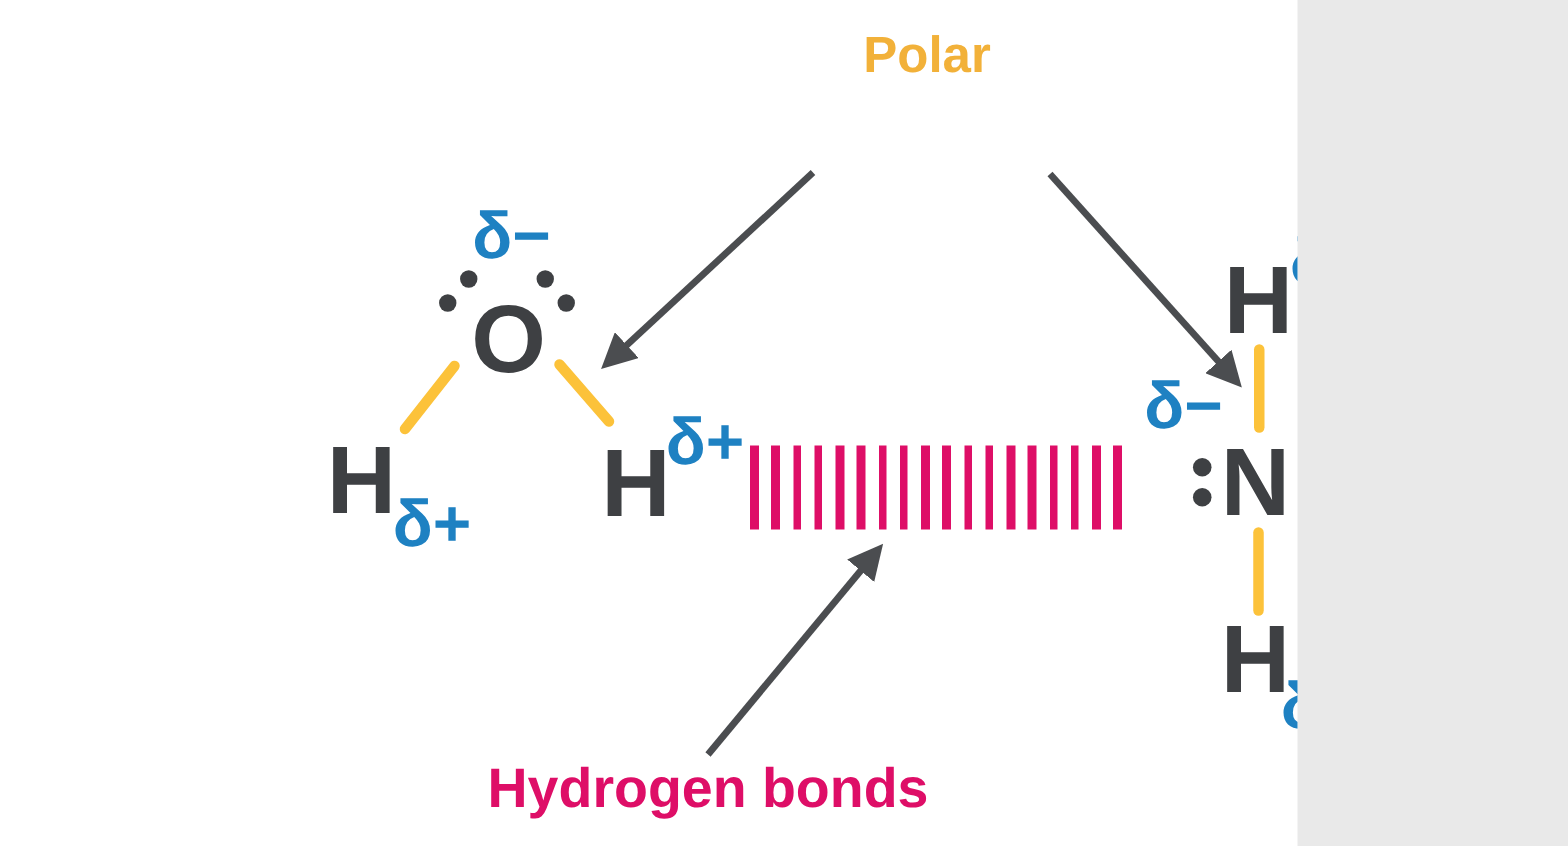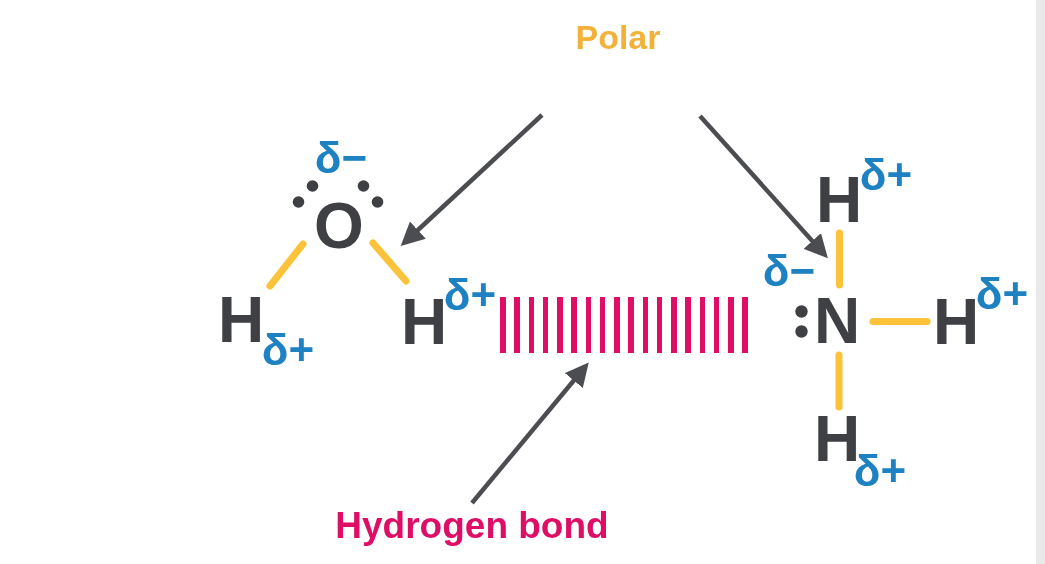--- a/index.html
+++ b/index.html
@@ -8,21 +8,21 @@
     --blue:#1E81C2;
     --pink:#DE0E67;
     --gray:#3E4043;
     --arrow-gray:#4B4D50;
     --bg:#FFFFFF;
   }
   html,body{margin:0;padding:0;}
   body{font-family:"Liberation Sans","DejaVu Sans",sans-serif;background:#e9e9e9;}
   #canvas{
     position:relative;
-    width:1036px;height:564px;
+    width:865px;height:564px;
     background:var(--bg);
     overflow:hidden;
   }
   #bond-layer{position:absolute;left:0;top:0;width:1045px;height:564px;}
   .covalent-bond{stroke:var(--bond-gold);stroke-width:7;stroke-linecap:round;fill:none;}
   .lone-dot{fill:var(--gray);}
   .arrow-line{stroke:var(--arrow-gray);stroke-width:4.5;fill:none;}
   .arrow-fill{fill:var(--arrow-gray);}
   .txt{position:absolute;transform:translate(-50%,-50%);line-height:1;white-space:nowrap;}
   .atom{font-size:64px;font-weight:700;color:var(--gray);}
@@ -108,15 +108,15 @@
 
   <div class="txt delta" style="left:789px;top:271px;">δ−</div>
   <div class="txt atom" style="left:837px;top:321px;">N</div>
   <div class="txt atom" style="left:839px;top:200px;">H</div>
   <div class="txt atom" style="left:956px;top:322px;">H</div>
   <div class="txt atom" style="left:837px;top:439px;">H</div>
   <div class="txt delta" style="left:886px;top:175px;">δ+</div>
   <div class="txt delta" style="left:1002px;top:294px;">δ+</div>
   <div class="txt delta" style="left:880px;top:471px;">δ+</div>
 
-  <div id="hbond-label">Hydrogen bond</div>
+  <div id="hbond-label">Hydrogen bonds</div>
 
 </div>
 
 </body></html>

